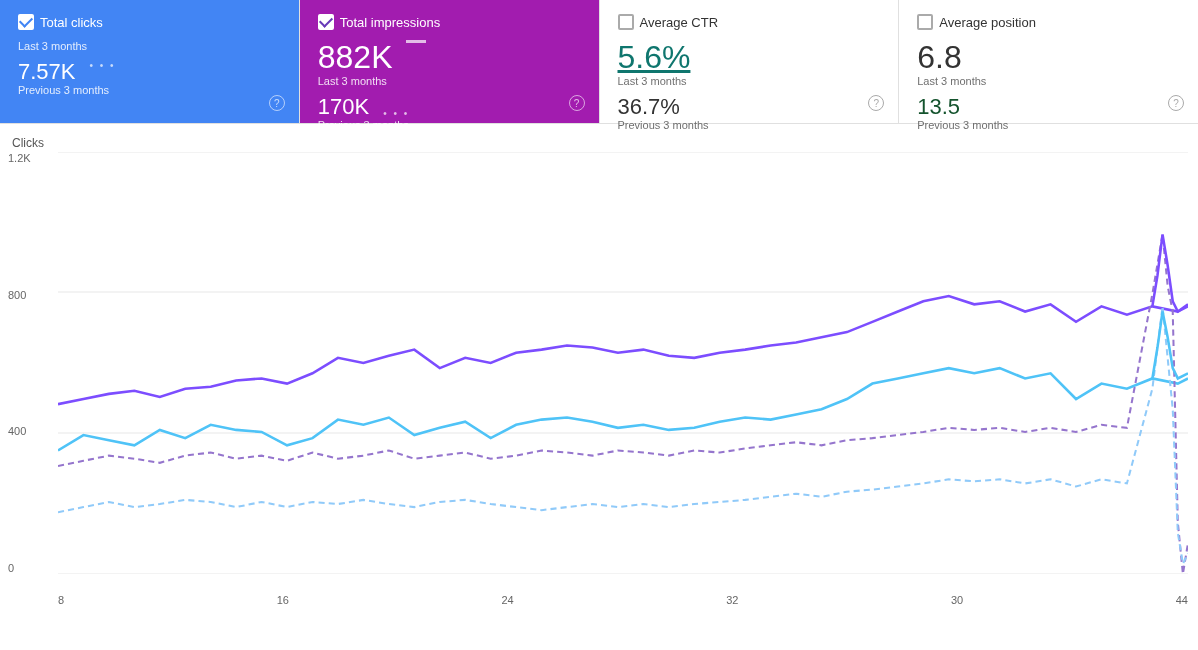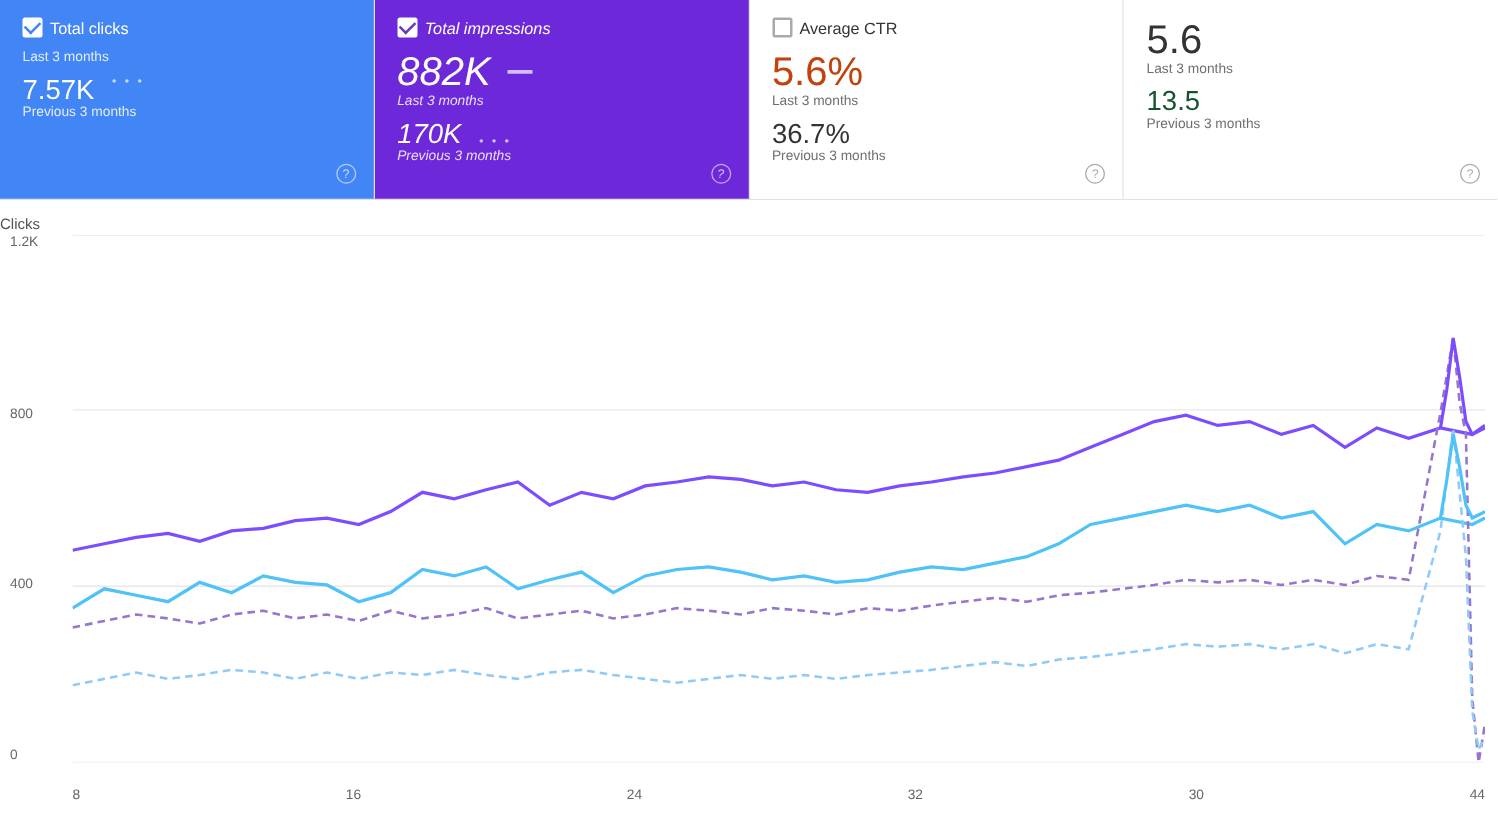--- a/index.html
+++ b/index.html
@@ -1,40 +1,39 @@
 <!DOCTYPE html>
 <html><head>
   <meta charset="utf-8">
   <style>
     * { box-sizing: border-box; margin: 0; padding: 0; }
     body { font-family: Arial, sans-serif; background: #fff; width: 1198px; height: 650px; overflow: hidden; }
 
     .metrics-bar {
       display: flex;
-      height: 160px;
+      height: 124px;
       border-bottom: 1px solid #e0e0e0;
     }
 
     .metric-card {
       flex: 1;
       padding: 14px 18px;
       border-right: 1px solid #e0e0e0;
       position: relative;
       cursor: pointer;
     }
 
     .metric-card.active-blue {
       background: #4285f4;
       color: #fff;
     }
 
     .metric-card.active-purple {
-      background: #6d28d9;
+      background: #a21caf;
       color: #fff;
-      font-style: italic;
     }
 
     .metric-card.inactive {
       background: #fff;
       color: #333;
     }
 
     .metric-header {
       display: flex;
       align-items: center;
@@ -149,21 +148,21 @@
     }
 
     .chart-area {
       position: relative;
       height: 490px;
       padding: 10px 20px 40px 60px;
     }
 
     .chart-label-y {
       position: absolute;
-      left: 0;
+      left: 12px;
       top: 12px;
       font-size: 12px;
       color: #555;
     }
 
     .y-axis-labels {
       position: absolute;
       left: 8px;
       top: 28px;
       bottom: 40px;
@@ -229,47 +228,51 @@
     </div>
     <div class="metric-prev-period">Previous 3 months</div>
     <div class="help-icon">?</div>
   </div>
 
   <div class="metric-card active-purple">
     <div class="metric-header">
       <div class="metric-checkbox checked-white checked-white-purple"></div>
       <span class="metric-title light">Total impressions</span>
     </div>
-    <div style="display:flex;align-items:center;gap:8px;">
+    <div style="display:flex;align-items:flex-start;gap:8px;">
       <span class="metric-main-value">882K</span>
       <span class="metric-line-icon"></span>
     </div>
     <div class="metric-period">Last 3 months</div>
     <div style="display:flex;align-items:flex-end;gap:8px;">
       <span class="metric-prev-value">170K</span>
       <span class="metric-dots-icon">• • •</span>
     </div>
     <div class="metric-prev-period">Previous 3 months</div>
     <div class="help-icon">?</div>
   </div>
 
   <div class="metric-card inactive">
     <div class="metric-header">
       <div class="metric-checkbox unchecked"></div>
       <span class="metric-title dark">Average CTR</span>
     </div>
-    <span class="metric-main-value" style="color:#c2410c;">5.6%</span>
+    <span class="metric-main-value" style="color:#0f766e;text-decoration:underline;">5.6%</span>
     <div class="metric-period" style="color:#555;">Last 3 months</div>
     <span class="metric-prev-value" style="color:#333;">36.7%</span>
     <div class="metric-prev-period" style="color:#555;">Previous 3 months</div>
     <div class="help-icon dark">?</div>
   </div>
 
   <div class="metric-card inactive" style="border-right:none;">
-    <span class="metric-main-value" style="color:#333;">5.6</span>
+    <div class="metric-header">
+      <div class="metric-checkbox unchecked"></div>
+      <span class="metric-title dark">Average position</span>
+    </div>
+    <span class="metric-main-value" style="color:#333;">6.8</span>
     <div class="metric-period" style="color:#555;">Last 3 months</div>
     <span class="metric-prev-value" style="color:#14532d;">13.5</span>
     <div class="metric-prev-period" style="color:#555;">Previous 3 months</div>
     <div class="help-icon dark">?</div>
   </div>
 
 </div>
 
 <div class="chart-area">
   <span class="chart-label-y">Clicks</span>

